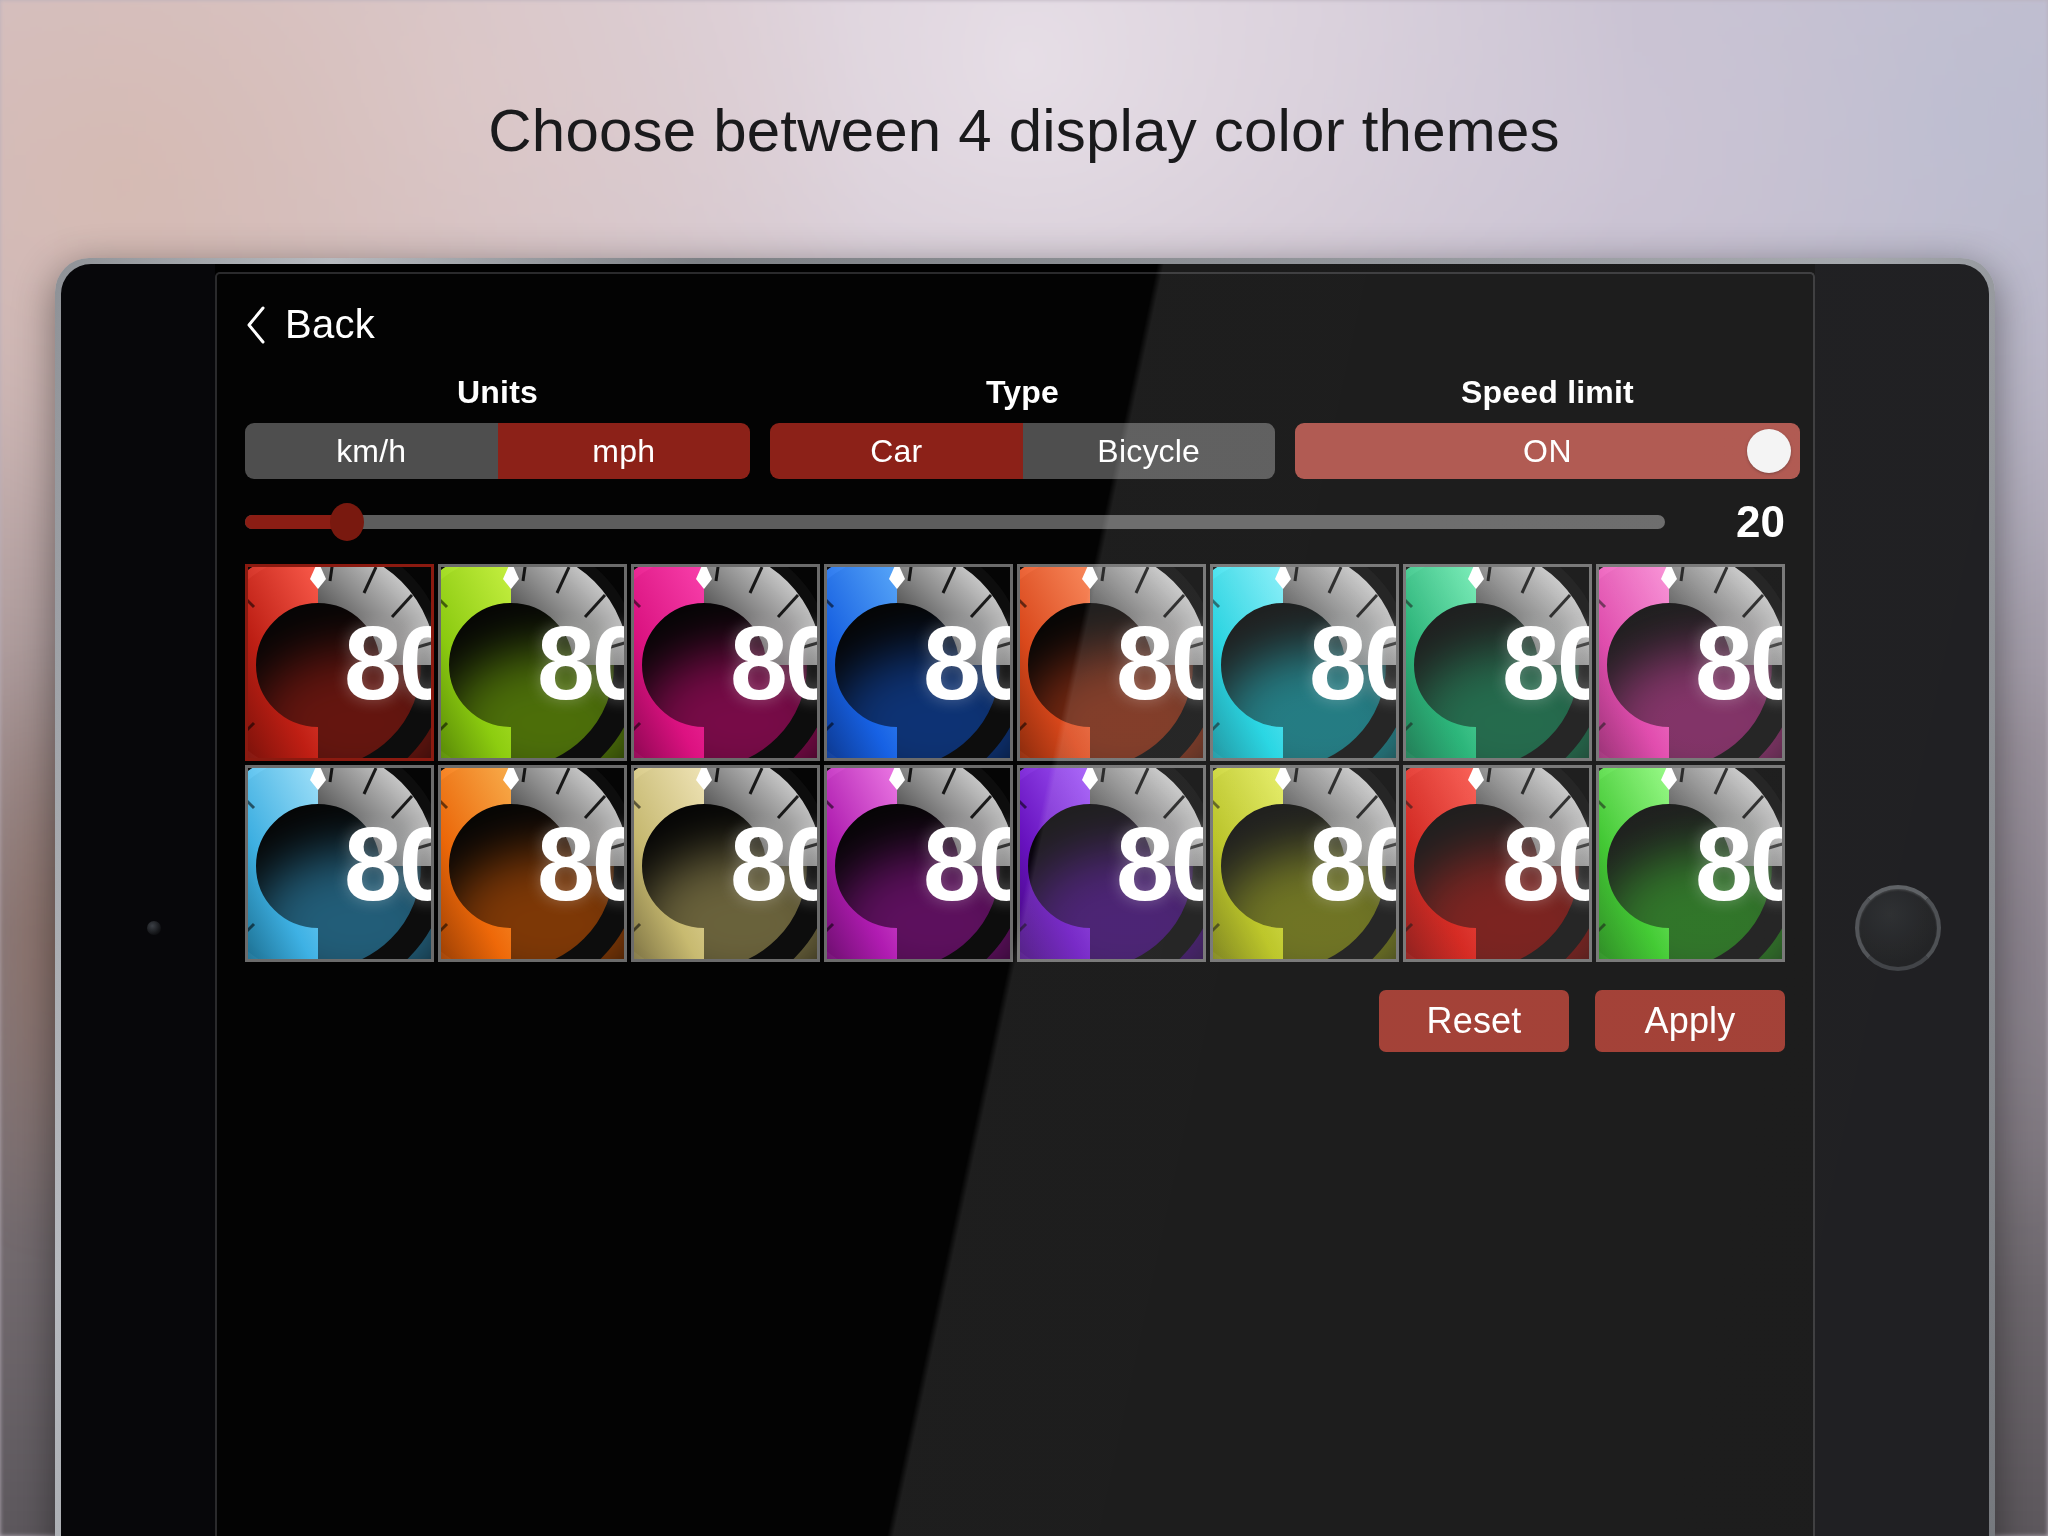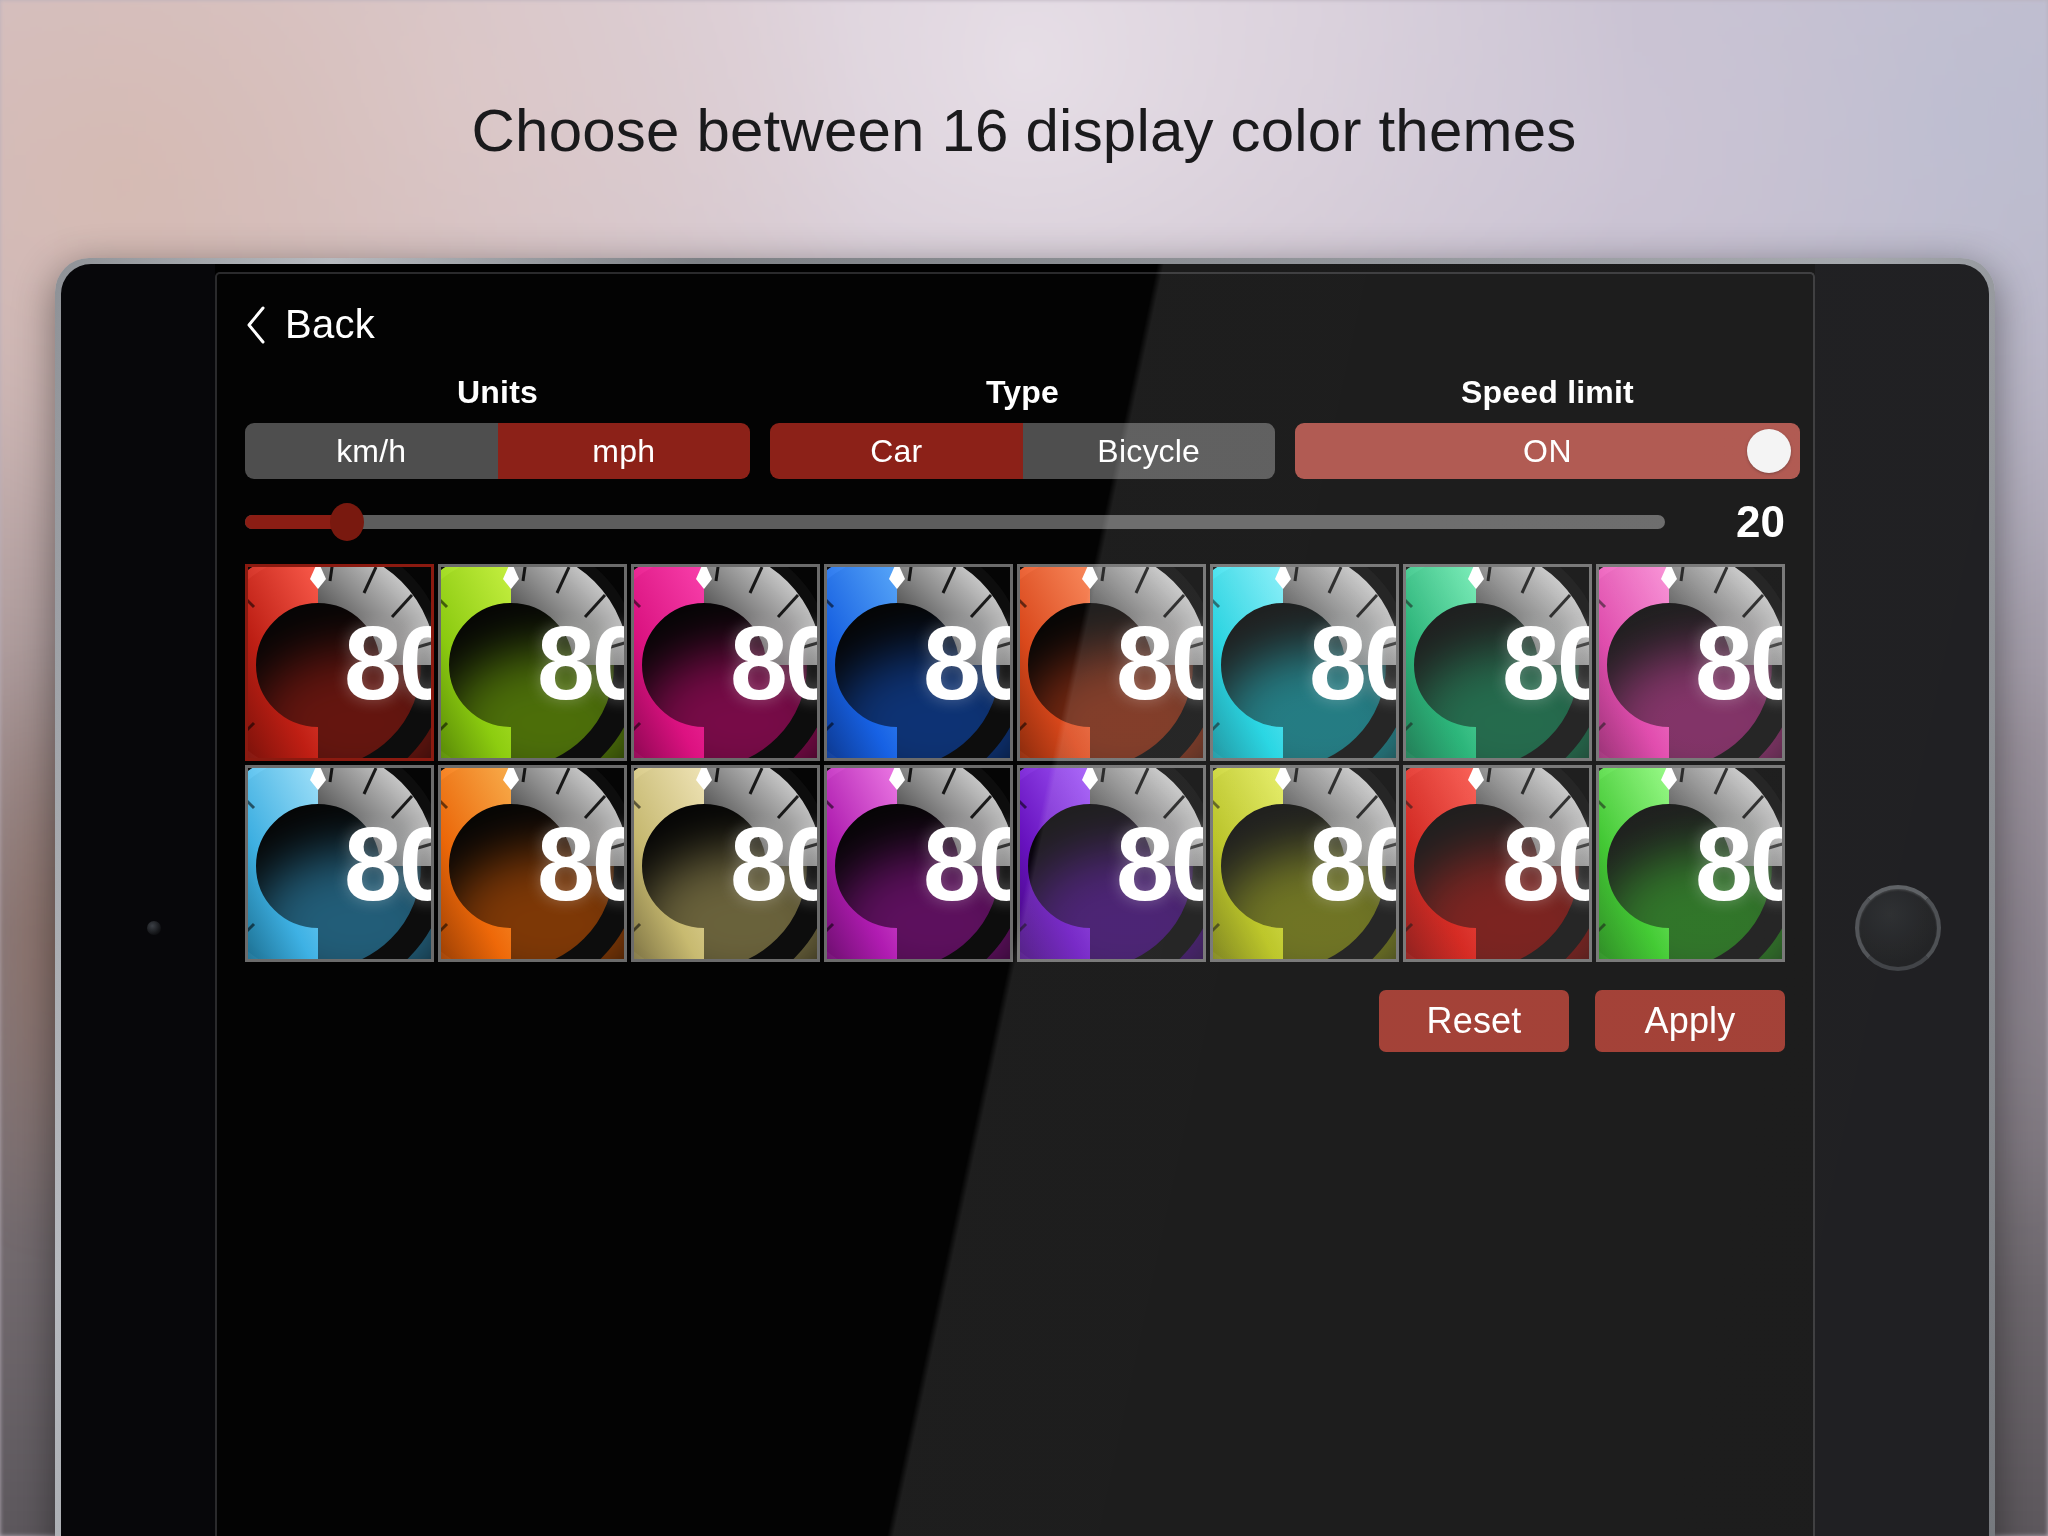--- a/index.html
+++ b/index.html
@@ -333,21 +333,21 @@
     pointer-events: none;
     z-index: 30;
     background: linear-gradient(102deg, rgba(255,255,255,0) 0%, rgba(255,255,255,0) 49.6%, rgba(255,255,255,0.105) 49.9%, rgba(255,255,255,0.10) 100%);
   }
 </style>
 </head>
 <body>
 
 <div id="bg-photo"></div>
 
-<h1 id="headline">Choose between 16 display color themes</h1>
+<h1 id="headline">Choose between 4 display color themes</h1>
 
 <div id="tablet">
   <div id="tablet-inner">
 
     <div id="front-camera"></div>
     <div id="home-button"></div>
 
     <div id="app-screen">
       <div id="app-panel">
 

